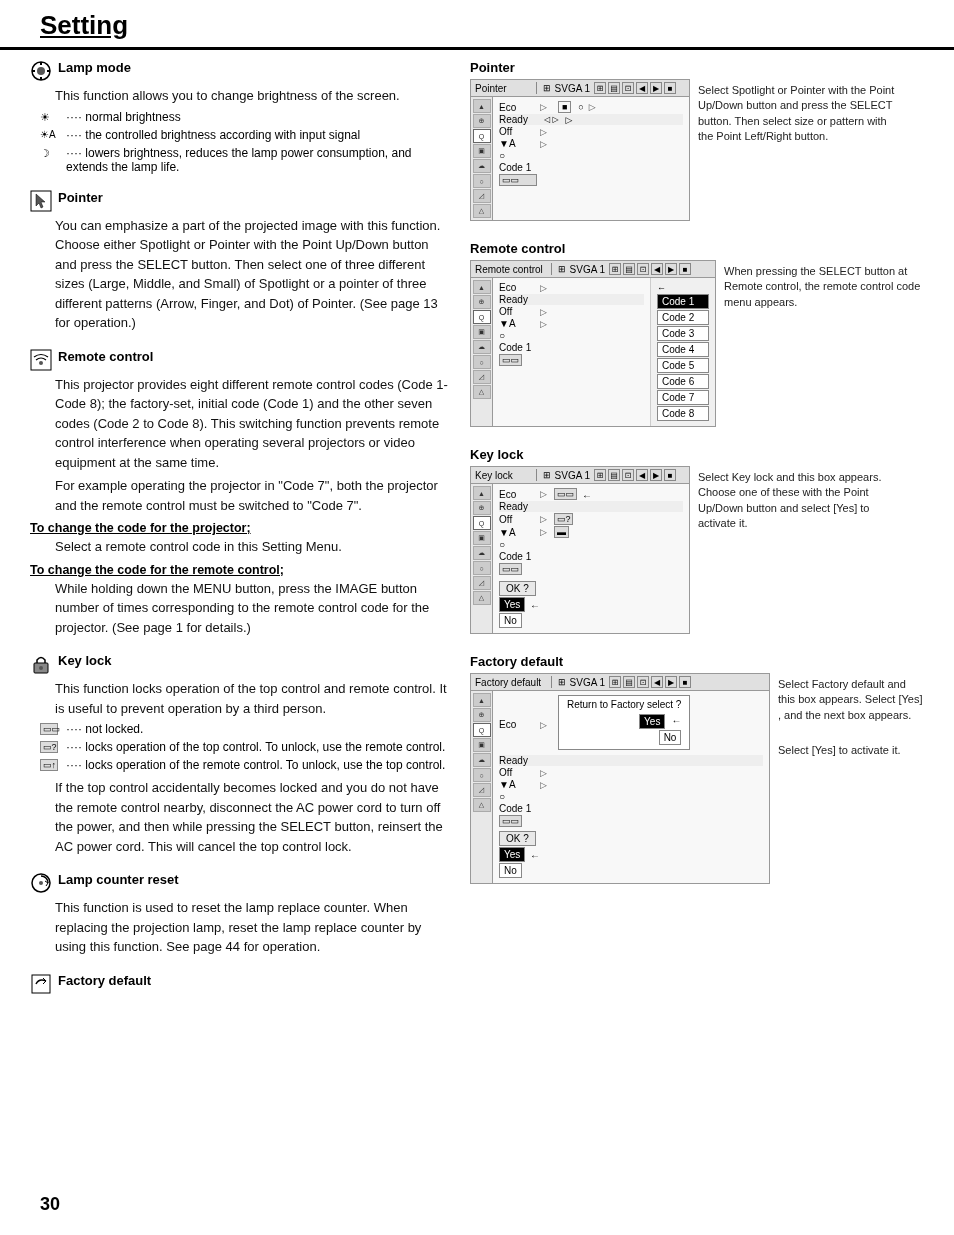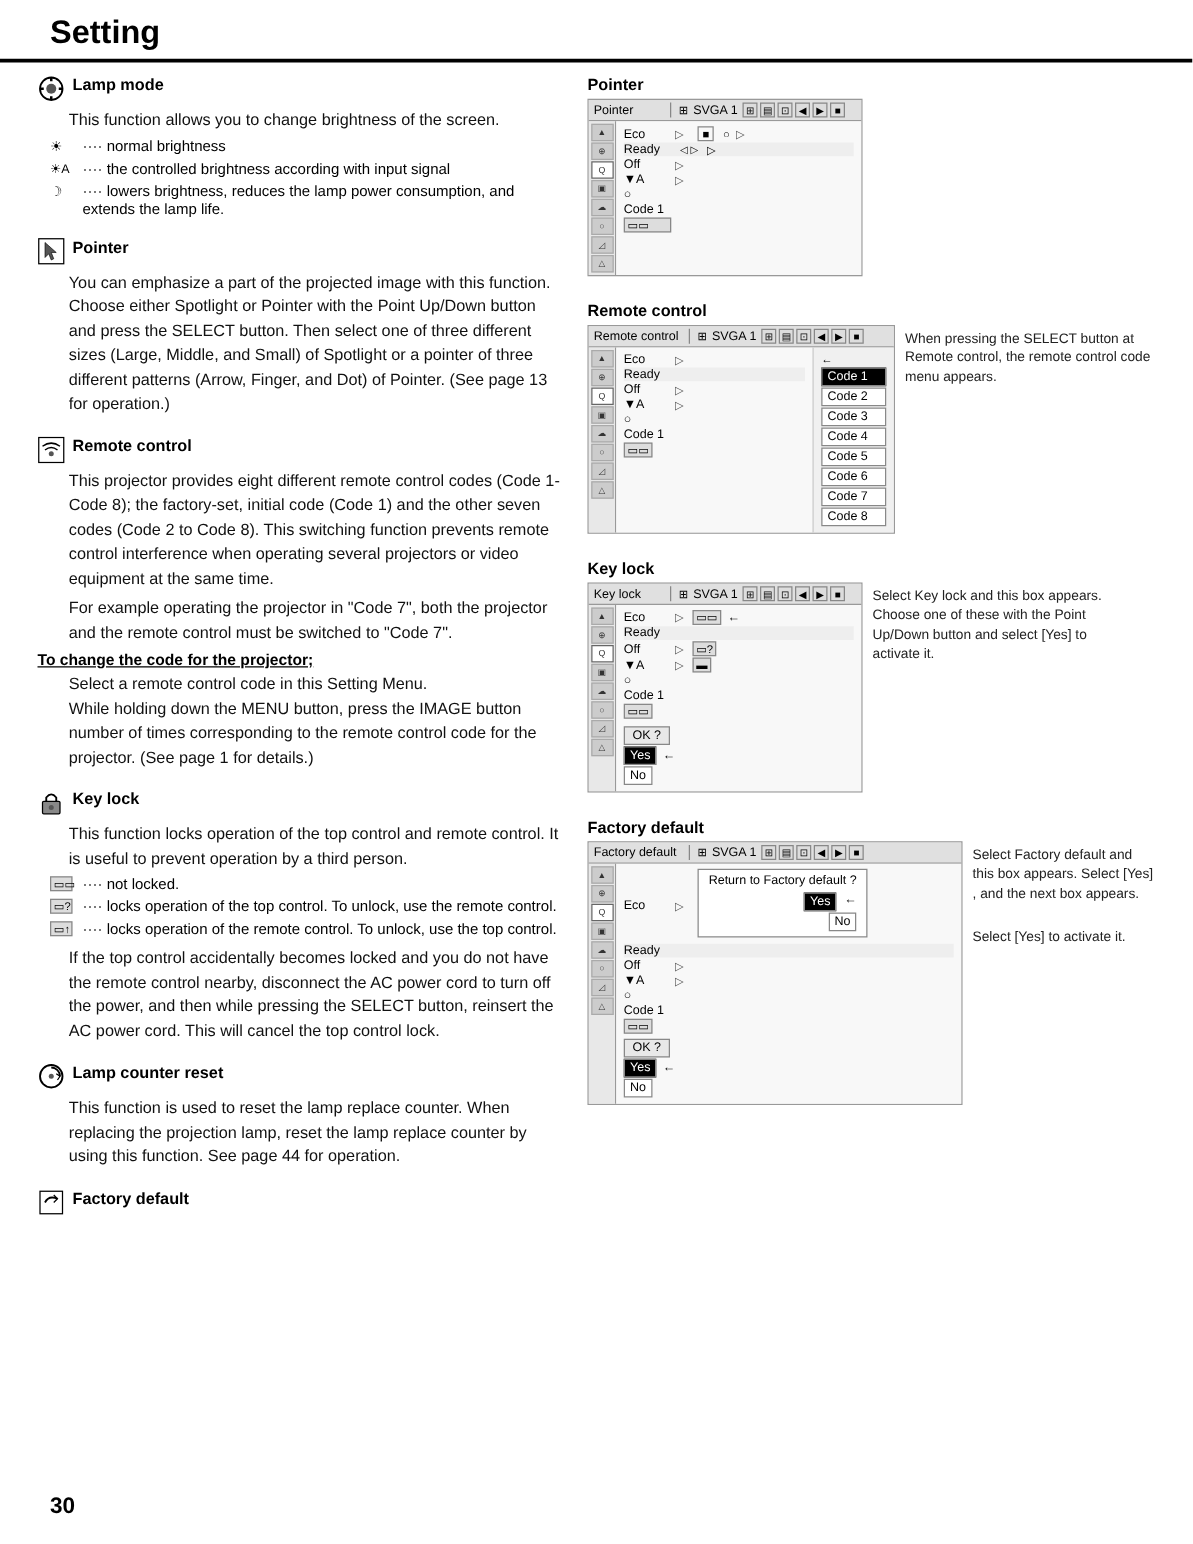--- a/index.html
+++ b/index.html
@@ -16,20 +16,21 @@
     .page-header {
       border-bottom: 3px solid #000;
       padding: 10px 40px 6px 40px;
       margin-bottom: 10px;
     }
 
     .page-title {
       font-size: 26px;
       font-weight: bold;
       color: #000;
+      text-decoration: underline;
     }
 
     .content-wrapper {
       display: flex;
       padding: 0 30px;
       gap: 20px;
     }
 
     .left-col {
       width: 420px;
@@ -335,20 +336,21 @@
             <circle cx="11" cy="14" r="2" fill="#555"></circle>
           </svg>
         </div>
         <span class="section-title">Remote control</span>
       </div>
       <div class="section-body">This projector provides eight different remote control codes (Code 1-Code 8); the factory-set, initial code (Code 1) and the other seven codes (Code 2 to Code 8).  This switching function prevents remote control interference when operating several projectors or video equipment at the same time.</div>
       <div class="section-body" style="margin-top:4px;">For example operating the projector in "Code 7",  both the projector and the remote control must be switched to "Code 7".</div>
       <div style="margin-top:6px;">
         <span class="underline-heading">To change the code for the projector;</span>
         <div class="section-body"> Select a remote control code in this Setting Menu.</div>
+        <span class="underline-heading">To change the code for the remote control;</span>
         <div class="section-body">While holding down the MENU button, press the IMAGE button number of times corresponding to the remote control code for the projector.  (See page 1 for details.)</div>
       </div>
     </div>
 
     <div class="section">
       <div class="section-header">
         <div class="section-icon">
           <svg width="22" height="22" viewBox="0 0 22 22">
             <rect x="4" y="10" width="14" height="10" rx="1" fill="#888" stroke="#000" stroke-width="1"></rect>
             <path d="M7,10 V7 Q11,2 15,7 V10" fill="none" stroke="#000" stroke-width="1.5"></path>
@@ -462,20 +464,21 @@
               </div>
               <div class="ui-menu-row">
                 <span class="ui-menu-label">Code 1</span>
               </div>
               <div class="ui-menu-row">
                 <span class="ui-menu-label" style="font-size:9px;border:1px solid #888;padding:0 2px;background:#ddd;">▭▭</span>
               </div>
             </div>
           </div>
         </div>
+        <div class="caption-text">Select Spotlight or Pointer with the Point Up/Down button and press the SELECT button.  Then select size or pattern with the Point Left/Right button.</div>
       </div>
     </div>
 
     <div class="ui-section">
       <div class="ui-section-title">Remote control</div>
       <div class="ui-wrapper">
         <div class="ui-box" style="width:280px;">
           <div class="ui-topbar">
             <span style="min-width:70px;font-size:10px;">Remote control</span>
             <div class="ui-topbar-sep"></div>
@@ -649,21 +652,21 @@
                 <div class="ui-nav-icon">☁</div>
                 <div class="ui-nav-icon">○</div>
                 <div class="ui-nav-icon">◿</div>
                 <div class="ui-nav-icon">△</div>
               </div>
               <div class="ui-content-area" style="flex:1;">
                 <div class="ui-menu-row">
                   <span class="ui-menu-label">Eco</span>
                   <span class="ui-menu-arrow">▷</span>
                   <div class="factory-return-box" style="margin-left:8px;">
-                    <span>Return to Factory default ?</span>
+                    <span>Return to Factory select ?</span>
                     <div style="margin-top:4px;display:flex;gap:6px;justify-content:flex-end;">
                       <span class="ui-option highlighted">Yes</span>
                       <span style="font-size:10px;">←</span>
                     </div>
                     <div style="display:flex;gap:6px;justify-content:flex-end;">
                       <span class="ui-option">No</span>
                     </div>
                   </div>
                 </div>
                 <div class="ui-menu-row" style="background:#eee;">

